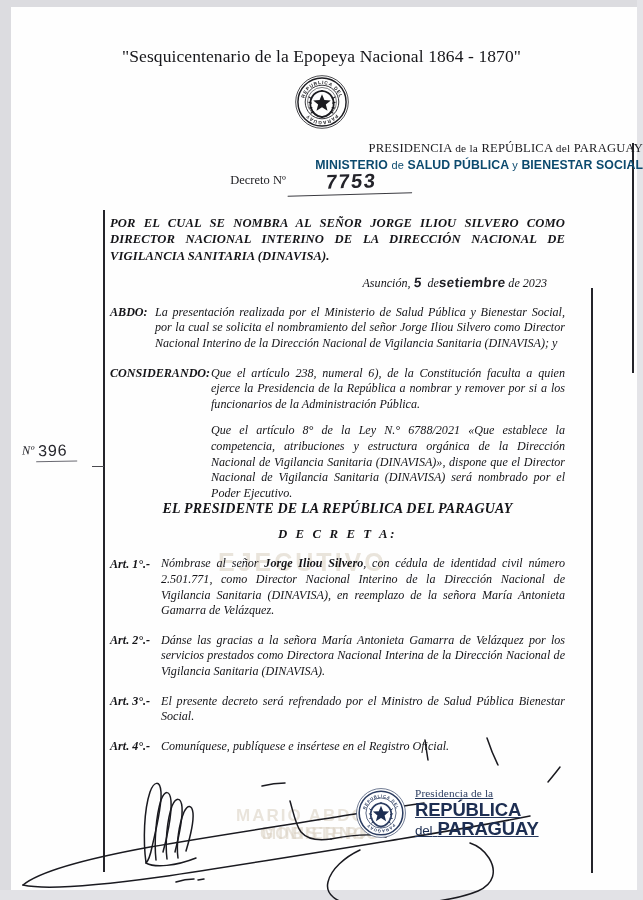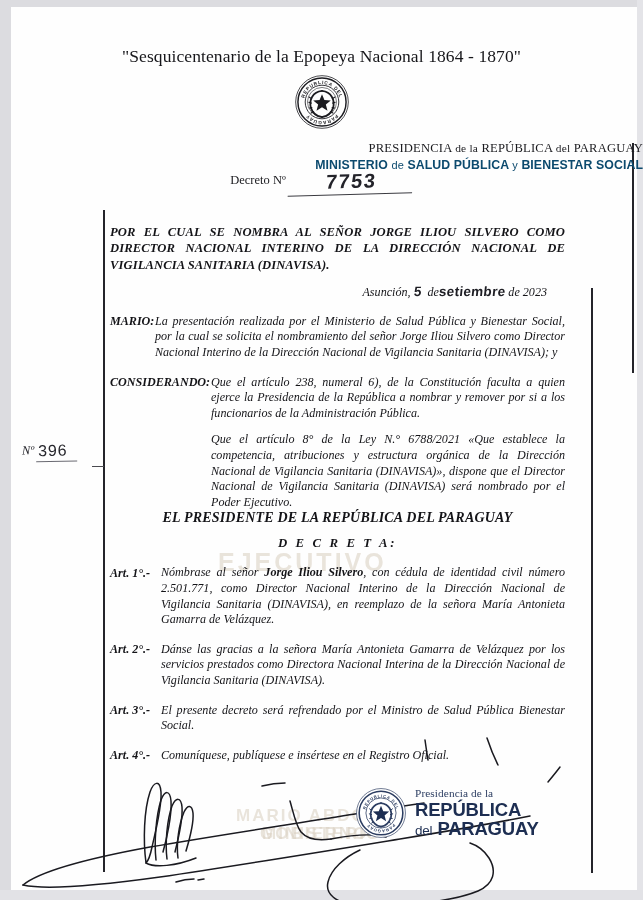--- a/index.html
+++ b/index.html
@@ -121,21 +121,21 @@
     letter-spacing: .8px;
     border-bottom: 1.2px solid #6a6a72;
     padding: 0 10px 1px 2px;
     margin-left: 2px;
   }
 
   
   #body {
     position: absolute;
     left: 110px;
-    top: 224px;
+    top: 215px;
     width: 455px;
     z-index: 4;
     color: #141418;
   }
   .title-block {
     font-weight: 700;
     font-style: italic;
     font-size: 12.6px;
     line-height: 16.3px;
     text-align: justify;
@@ -214,21 +214,21 @@
     z-index: 5; pointer-events: none;
   }
 
   
   #footer-logo {
     position: absolute;
     left: 355px; top: 787px;
     display: flex; align-items: center; gap: 8px;
     z-index: 6;
   }
-  #footer-text { line-height: 1.04; color: #23365c; }
+  #footer-text { line-height: 1.04; color: #23365c; text-decoration: underline; }
   #fl-pres {
     font-family: "Liberation Serif", serif;
     font-size: 11.3px;
     color: #2c3d61;
     letter-spacing: .1px;
   }
   #fl-republica {
     font-family: "Liberation Sans", sans-serif;
     font-weight: 700;
     font-size: 18.5px;
@@ -312,21 +312,21 @@
 
     <div id="date-line">
       <span>Asunción,</span>
       <span class="hand">5</span>
       &nbsp;<span>de</span><span class="hand">setiembre</span>
       <span>de</span>
       <span>2023</span>
     </div>
 
     <div class="clause">
-      <div class="clause-tag tag-visto">MARIO:</div>
+      <div class="clause-tag tag-visto">ABDO:</div>
       <div class="clause-body">
         <p>La presentación realizada por el Ministerio de Salud Pública y Bienestar Social, por la cual se solicita el nombramiento del señor Jorge Iliou Silvero como Director Nacional Interino de la Dirección Nacional de Vigilancia Sanitaria (DINAVISA); y</p>
       </div>
     </div>
 
     <div class="clause">
       <div class="clause-tag tag-considerando">CONSIDERANDO:</div>
       <div class="clause-body">
         <p>Que el artículo 238, numeral 6), de la Constitución faculta a quien ejerce la Presidencia de la República a nombrar y remover por si a los funcionarios de la Administración Pública.</p>
         <p>Que el artículo 8° de la Ley N.° 6788/2021 «Que establece la competencia, atribuciones y estructura orgánica de la Dirección Nacional de Vigilancia Sanitaria (DINAVISA)», dispone que el Director Nacional de Vigilancia Sanitaria (DINAVISA) será nombrado por el Poder Ejecutivo.</p>

